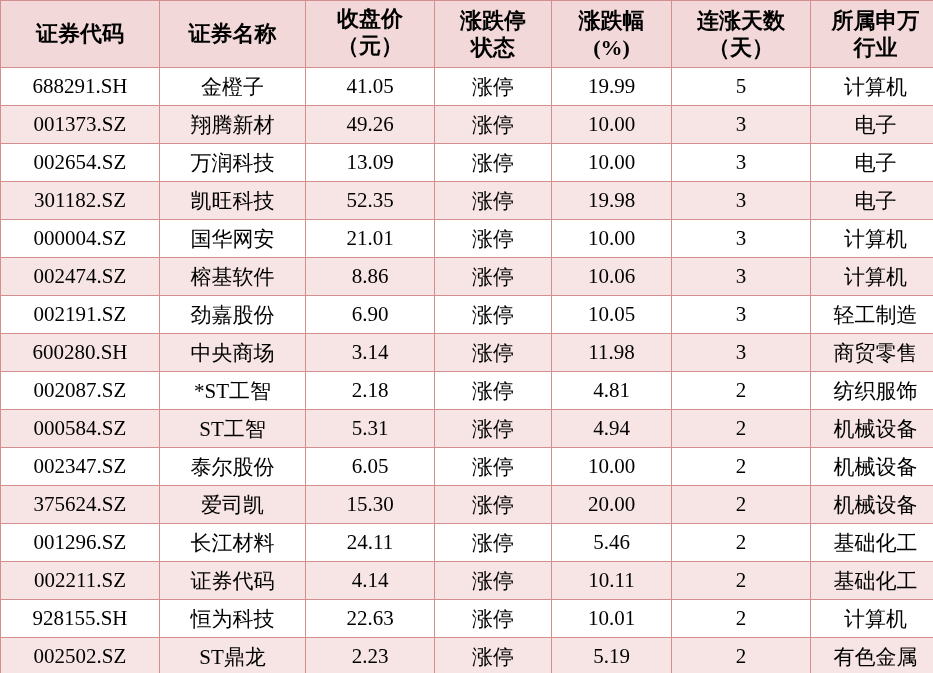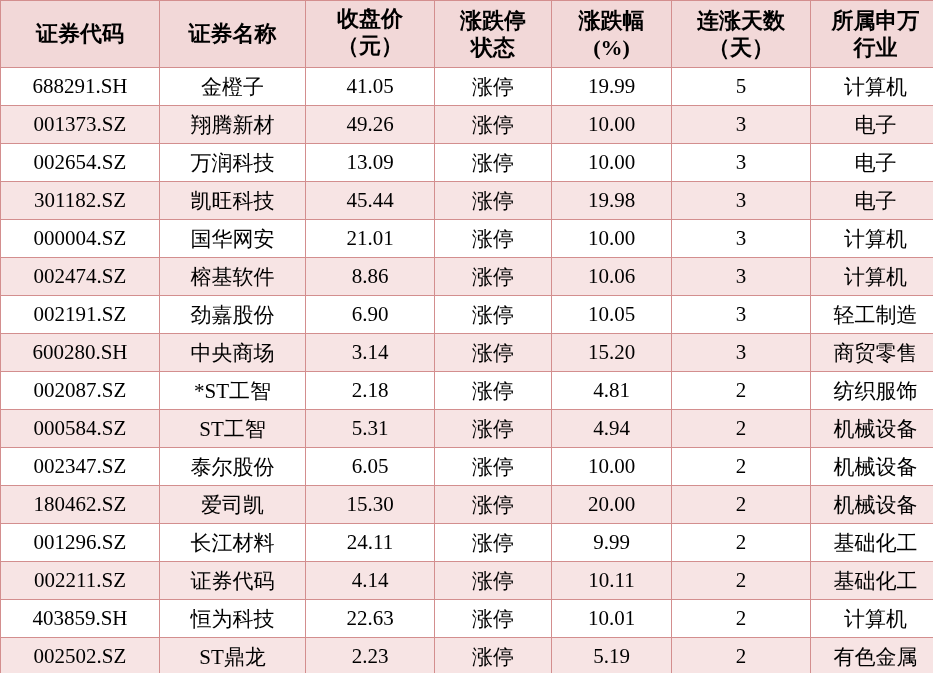--- a/index.html
+++ b/index.html
@@ -115,21 +115,21 @@
         <td class="col-name">万润科技</td>
         <td class="col-close num">13.09</td>
         <td class="col-status">涨停</td>
         <td class="col-change num">10.00</td>
         <td class="col-days num">3</td>
         <td class="col-sector">电子</td>
       </tr>
       <tr class="row-odd">
         <td class="col-code num">301182.SZ</td>
         <td class="col-name">凯旺科技</td>
-        <td class="col-close num">45.44</td>
+        <td class="col-close num">52.35</td>
         <td class="col-status">涨停</td>
         <td class="col-change num">19.98</td>
         <td class="col-days num">3</td>
         <td class="col-sector">电子</td>
       </tr>
       <tr class="row-even">
         <td class="col-code num">000004.SZ</td>
         <td class="col-name">国华网安</td>
         <td class="col-close num">21.01</td>
         <td class="col-status">涨停</td>
@@ -153,21 +153,21 @@
         <td class="col-status">涨停</td>
         <td class="col-change num">10.05</td>
         <td class="col-days num">3</td>
         <td class="col-sector">轻工制造</td>
       </tr>
       <tr class="row-odd">
         <td class="col-code num">600280.SH</td>
         <td class="col-name">中央商场</td>
         <td class="col-close num">3.14</td>
         <td class="col-status">涨停</td>
-        <td class="col-change num">15.20</td>
+        <td class="col-change num">11.98</td>
         <td class="col-days num">3</td>
         <td class="col-sector">商贸零售</td>
       </tr>
       <tr class="row-even">
         <td class="col-code num">002087.SZ</td>
         <td class="col-name">*ST工智</td>
         <td class="col-close num">2.18</td>
         <td class="col-status">涨停</td>
         <td class="col-change num">4.81</td>
         <td class="col-days num">2</td>
@@ -185,48 +185,48 @@
       <tr class="row-even">
         <td class="col-code num">002347.SZ</td>
         <td class="col-name">泰尔股份</td>
         <td class="col-close num">6.05</td>
         <td class="col-status">涨停</td>
         <td class="col-change num">10.00</td>
         <td class="col-days num">2</td>
         <td class="col-sector">机械设备</td>
       </tr>
       <tr class="row-odd">
-        <td class="col-code num">180462.SZ</td>
+        <td class="col-code num">375624.SZ</td>
         <td class="col-name">爱司凯</td>
         <td class="col-close num">15.30</td>
         <td class="col-status">涨停</td>
         <td class="col-change num">20.00</td>
         <td class="col-days num">2</td>
         <td class="col-sector">机械设备</td>
       </tr>
       <tr class="row-even">
         <td class="col-code num">001296.SZ</td>
         <td class="col-name">长江材料</td>
         <td class="col-close num">24.11</td>
         <td class="col-status">涨停</td>
-        <td class="col-change num">9.99</td>
+        <td class="col-change num">5.46</td>
         <td class="col-days num">2</td>
         <td class="col-sector">基础化工</td>
       </tr>
       <tr class="row-odd">
         <td class="col-code num">002211.SZ</td>
         <td class="col-name">证券代码</td>
         <td class="col-close num">4.14</td>
         <td class="col-status">涨停</td>
         <td class="col-change num">10.11</td>
         <td class="col-days num">2</td>
         <td class="col-sector">基础化工</td>
       </tr>
       <tr class="row-even">
-        <td class="col-code num">403859.SH</td>
+        <td class="col-code num">928155.SH</td>
         <td class="col-name">恒为科技</td>
         <td class="col-close num">22.63</td>
         <td class="col-status">涨停</td>
         <td class="col-change num">10.01</td>
         <td class="col-days num">2</td>
         <td class="col-sector">计算机</td>
       </tr>
       <tr class="row-odd">
         <td class="col-code num">002502.SZ</td>
         <td class="col-name">ST鼎龙</td>

